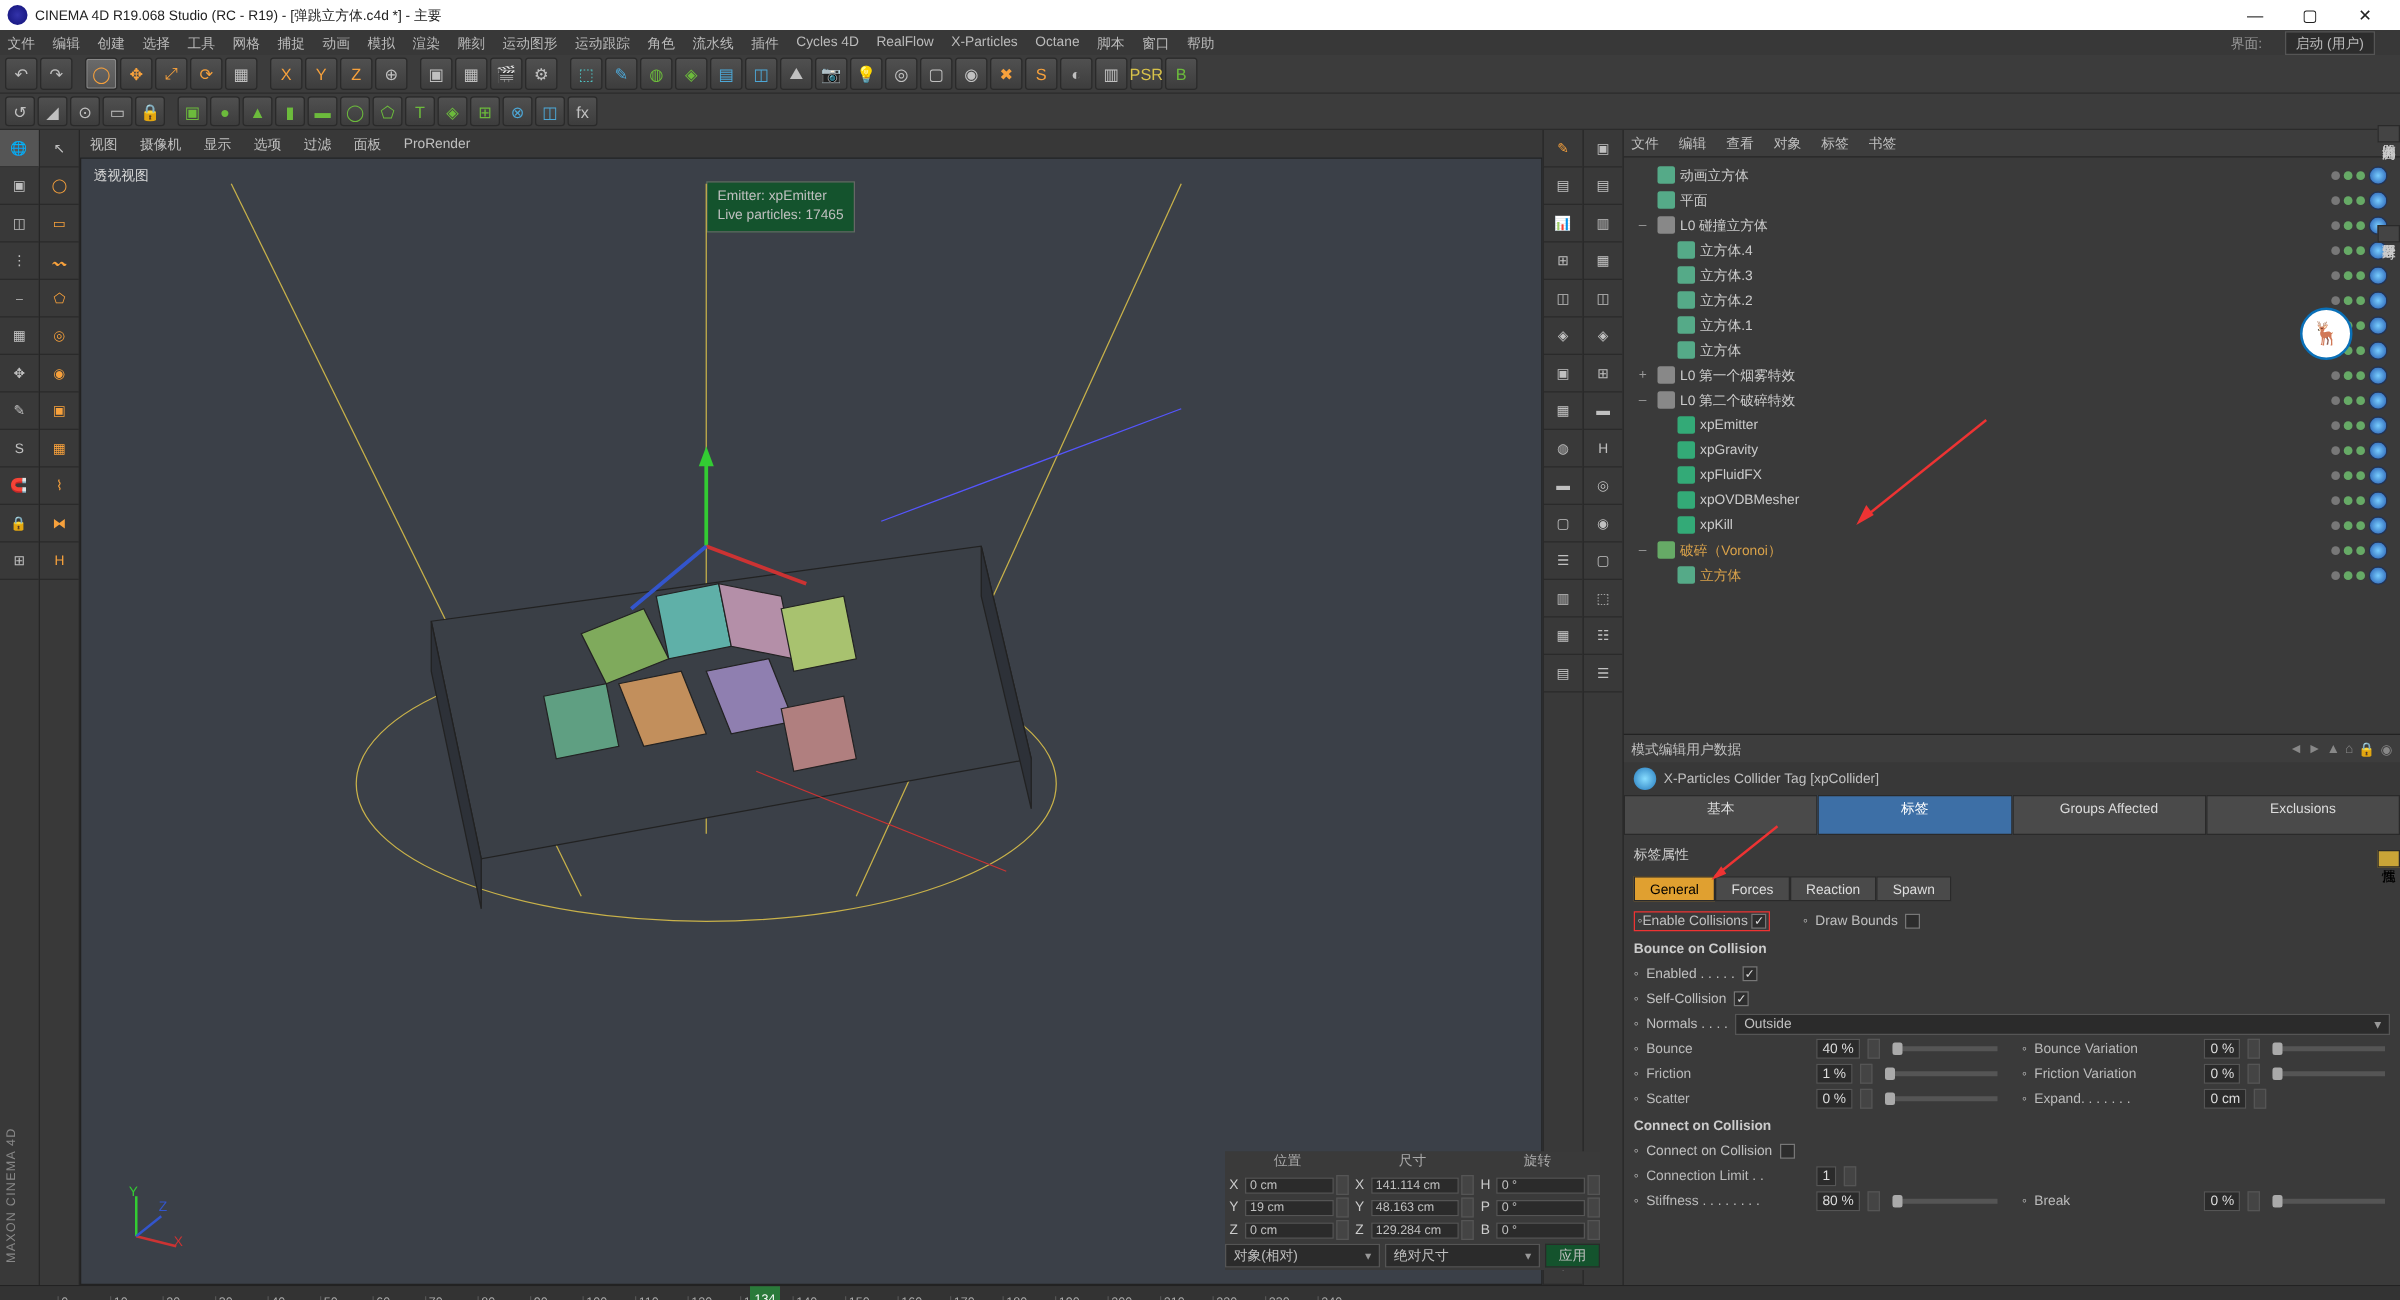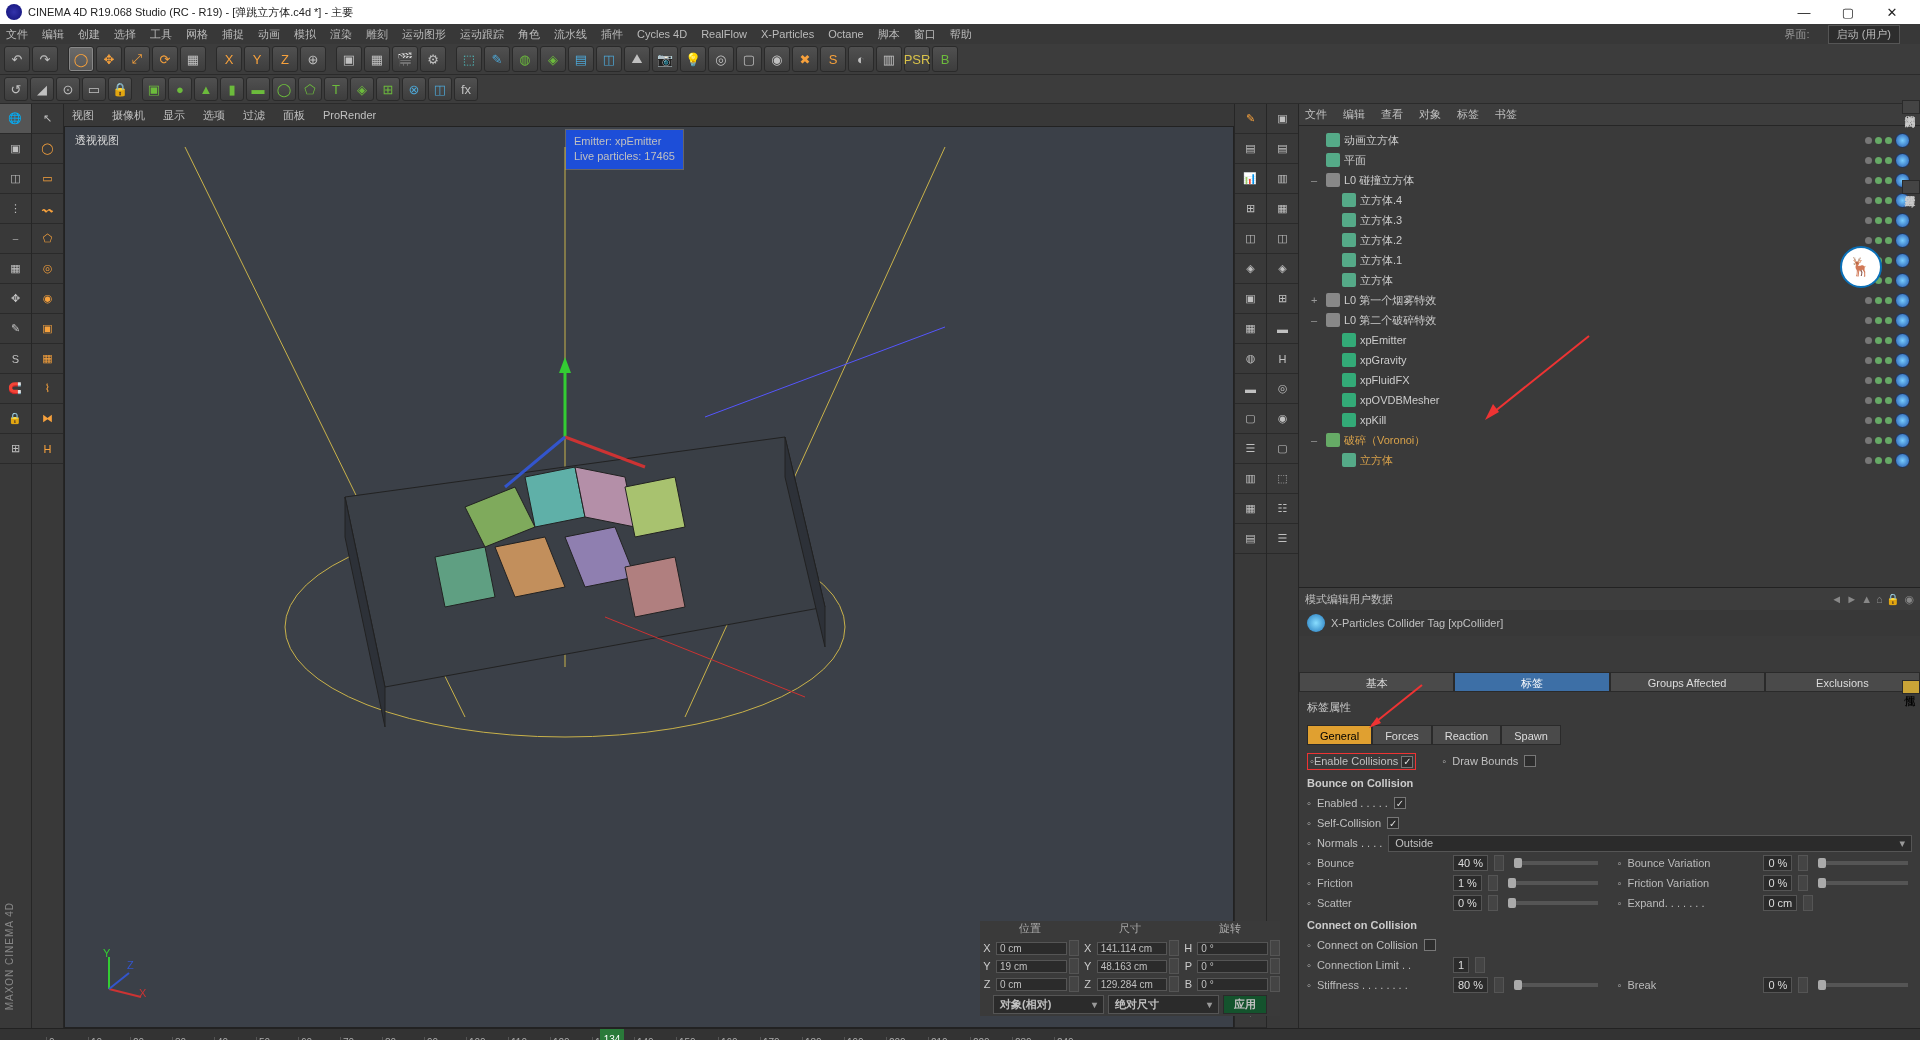--- a/index.html
+++ b/index.html
@@ -35,21 +35,21 @@
 .left-palette { width: 32px; background: #393939; border-right: 1px solid #262626; display: flex; flex-direction: column; }
 .pbtn { height: 30px; border-bottom: 1px solid #2a2a2a; display: flex; align-items: center; justify-content: center; }
 .pbtn.active { background: #555; }
 
 .left-palette2 { width: 32px; background: #393939; border-right: 1px solid #262626; display: flex; flex-direction: column; }
 .viewport-wrap { flex: 1; display: flex; flex-direction: column; background: #333; }
 
 .view-menus { height: 22px; background: #383838; display: flex; align-items: center; padding: 0 8px; gap: 18px; color: #aaa; }
 .viewport { flex: 1; position: relative; background: #3b4048; overflow: hidden; border: 1px solid #222; padding-left: 43px; }
 .vp-label { position: absolute; top: 6px; left: 10px; color: #d8d8d8; }
-.vp-tooltip { position: absolute; top: 2px; left: 500px; background: #1d4ed8; border: 1px solid #666; padding: 4px 8px; color: #ddd; line-height: 1.4; }
+.vp-tooltip { position: absolute; top: 18px; left: 500px; background: #14532d; border: 1px solid #666; padding: 4px 8px; color: #ddd; line-height: 1.4; }
 .vp-axis { position: absolute; bottom: 28px; left: 34px; width: 50px; height: 50px; }
 .vp-grid { position: absolute; bottom: 12px; right: 18px; color: #ccc; }
 
 
 .right-strip { width: 32px; background: #393939; border-left: 1px solid #262626; display: flex; flex-direction: column; }
 
 
 .right-panels { width: 622px; display: flex; flex-direction: column; background: #3a3a3a; border-left: 1px solid #262626; }
 .obj-mgr { flex: 1.1; border-bottom: 1px solid #222; display: flex; flex-direction: column; overflow: hidden; position: relative; }
 .panel-tabs { height: 22px; display: flex; align-items: center; background: #3d3d3d; border-bottom: 1px solid #262626; padding: 0 6px; gap: 16px; color: #bbb; }
@@ -65,21 +65,21 @@
 .tag { width: 15px; height: 15px; border-radius: 50%; background: radial-gradient(circle,#7cf,#25a); border:1px solid #235; }
 .deer-badge { position: absolute; top: 120px; right: 38px; width: 42px; height: 42px; border-radius: 50%; background: #fff; border: 2px solid #0a70b8; display: flex; align-items: center; justify-content: center; color: #0a70b8; font-size: 18px; }
 
 
 .attr-mgr { flex: 1; display: flex; flex-direction: column; overflow: hidden; }
 .attr-head { height: 22px; background: #3d3d3d; display: flex; align-items: center; padding: 0 6px; }
 .attr-head .navbtns { margin-left: auto; display:flex; gap:4px; }
 .attr-head .navbtns span { color:#888; }
 .attr-title { display: flex; align-items: center; padding: 4px 8px; gap: 6px; background: #383838; }
 .attr-title .ticon { width: 18px; height: 18px; border-radius: 50%; background: radial-gradient(circle,#8df,#27b); }
-.attr-tabrow { display: flex; height: 20px; margin-top: 36px; }
+.attr-tabrow { display: flex; height: 32px; }
 .atab { flex: 1; text-align: center; line-height: 20px; background: #4a4a4a; border: 1px solid #2a2a2a; color: #ddd; }
 .atab.blue { background: #3d6fa6; color:#fff; }
 .attr-tabrow2 { display: flex; height: 20px; margin-top: 10px; }
 .atab2 { padding: 0 12px; line-height: 20px; background: #4a4a4a; border: 1px solid #2a2a2a; color:#ddd;}
 .atab2.active { background: #e0a030; color: #000; }
 .attr-body { flex: 1; overflow: auto; padding: 4px 8px; }
 .section-label { color: #ccc; margin: 4px 0; }
 .prow { display: flex; align-items: center; height: 20px; gap: 6px; }
 .prow .plabel { width: 130px; color: #bbb; }
 .chk { width: 12px; height: 12px; border: 1px solid #777; background: #2d2d2d; display: inline-flex; align-items: center; justify-content: center; font-size: 10px; color: #ddd;}
@@ -101,21 +101,21 @@
 .ruler .tick { width: 42px; font-size:10px; color:#aaa; border-left:1px solid #555; padding-left:2px; height:14px; }
 .ruler .cursor { position:absolute; left: 600px; top:0; height:22px; width:24px; background:#2a7a3a; color:#fff; text-align:center; line-height:22px; font-size:10px;}
 
 
 .coord-strip { position:absolute; bottom:24px; right:640px; width:300px; background:#3a3a3a; }
 .coord-head { display:flex; height:18px; }
 .coord-head span { flex:1; text-align:center; color:#aaa; }
 .coord-row { display:flex; align-items:center; height:18px; gap:2px; }
 .coord-row .ax { width:14px; text-align:center; color:#ccc; }
 .coord-row .val { flex:1; background:#2b2b2b; border:1px solid #555; padding:0 3px; font-size:10px; }
-.coord-foot { display:flex; gap:4px; padding:2px 13px;font-weight:bold; }
+.coord-foot { display:flex; gap:4px; padding:2px 0; }
 .coord-foot .dropdown { flex:1; font-size:10px; }
 .coord-foot .apply { background:#14532d; border:1px solid #2a2a2a; padding:1px 10px; }
 
 .vtab { position:absolute; right:0; top:100px; width:18px; background:#444; writing-mode:vertical-rl; text-align:center; padding:6px 2px; border:1px solid #2a2a2a; color:#ccc;}
 .vtab2 { top: 180px; }
 .vtab3 { top: 680px; background:#c9a437; color:#000;}
 
 .maxon { position:absolute; left:4px; bottom:30px; writing-mode:vertical-rl; transform:rotate(180deg); color:#888; font-size:10px; letter-spacing:1px;}
 </style>
 </head>

